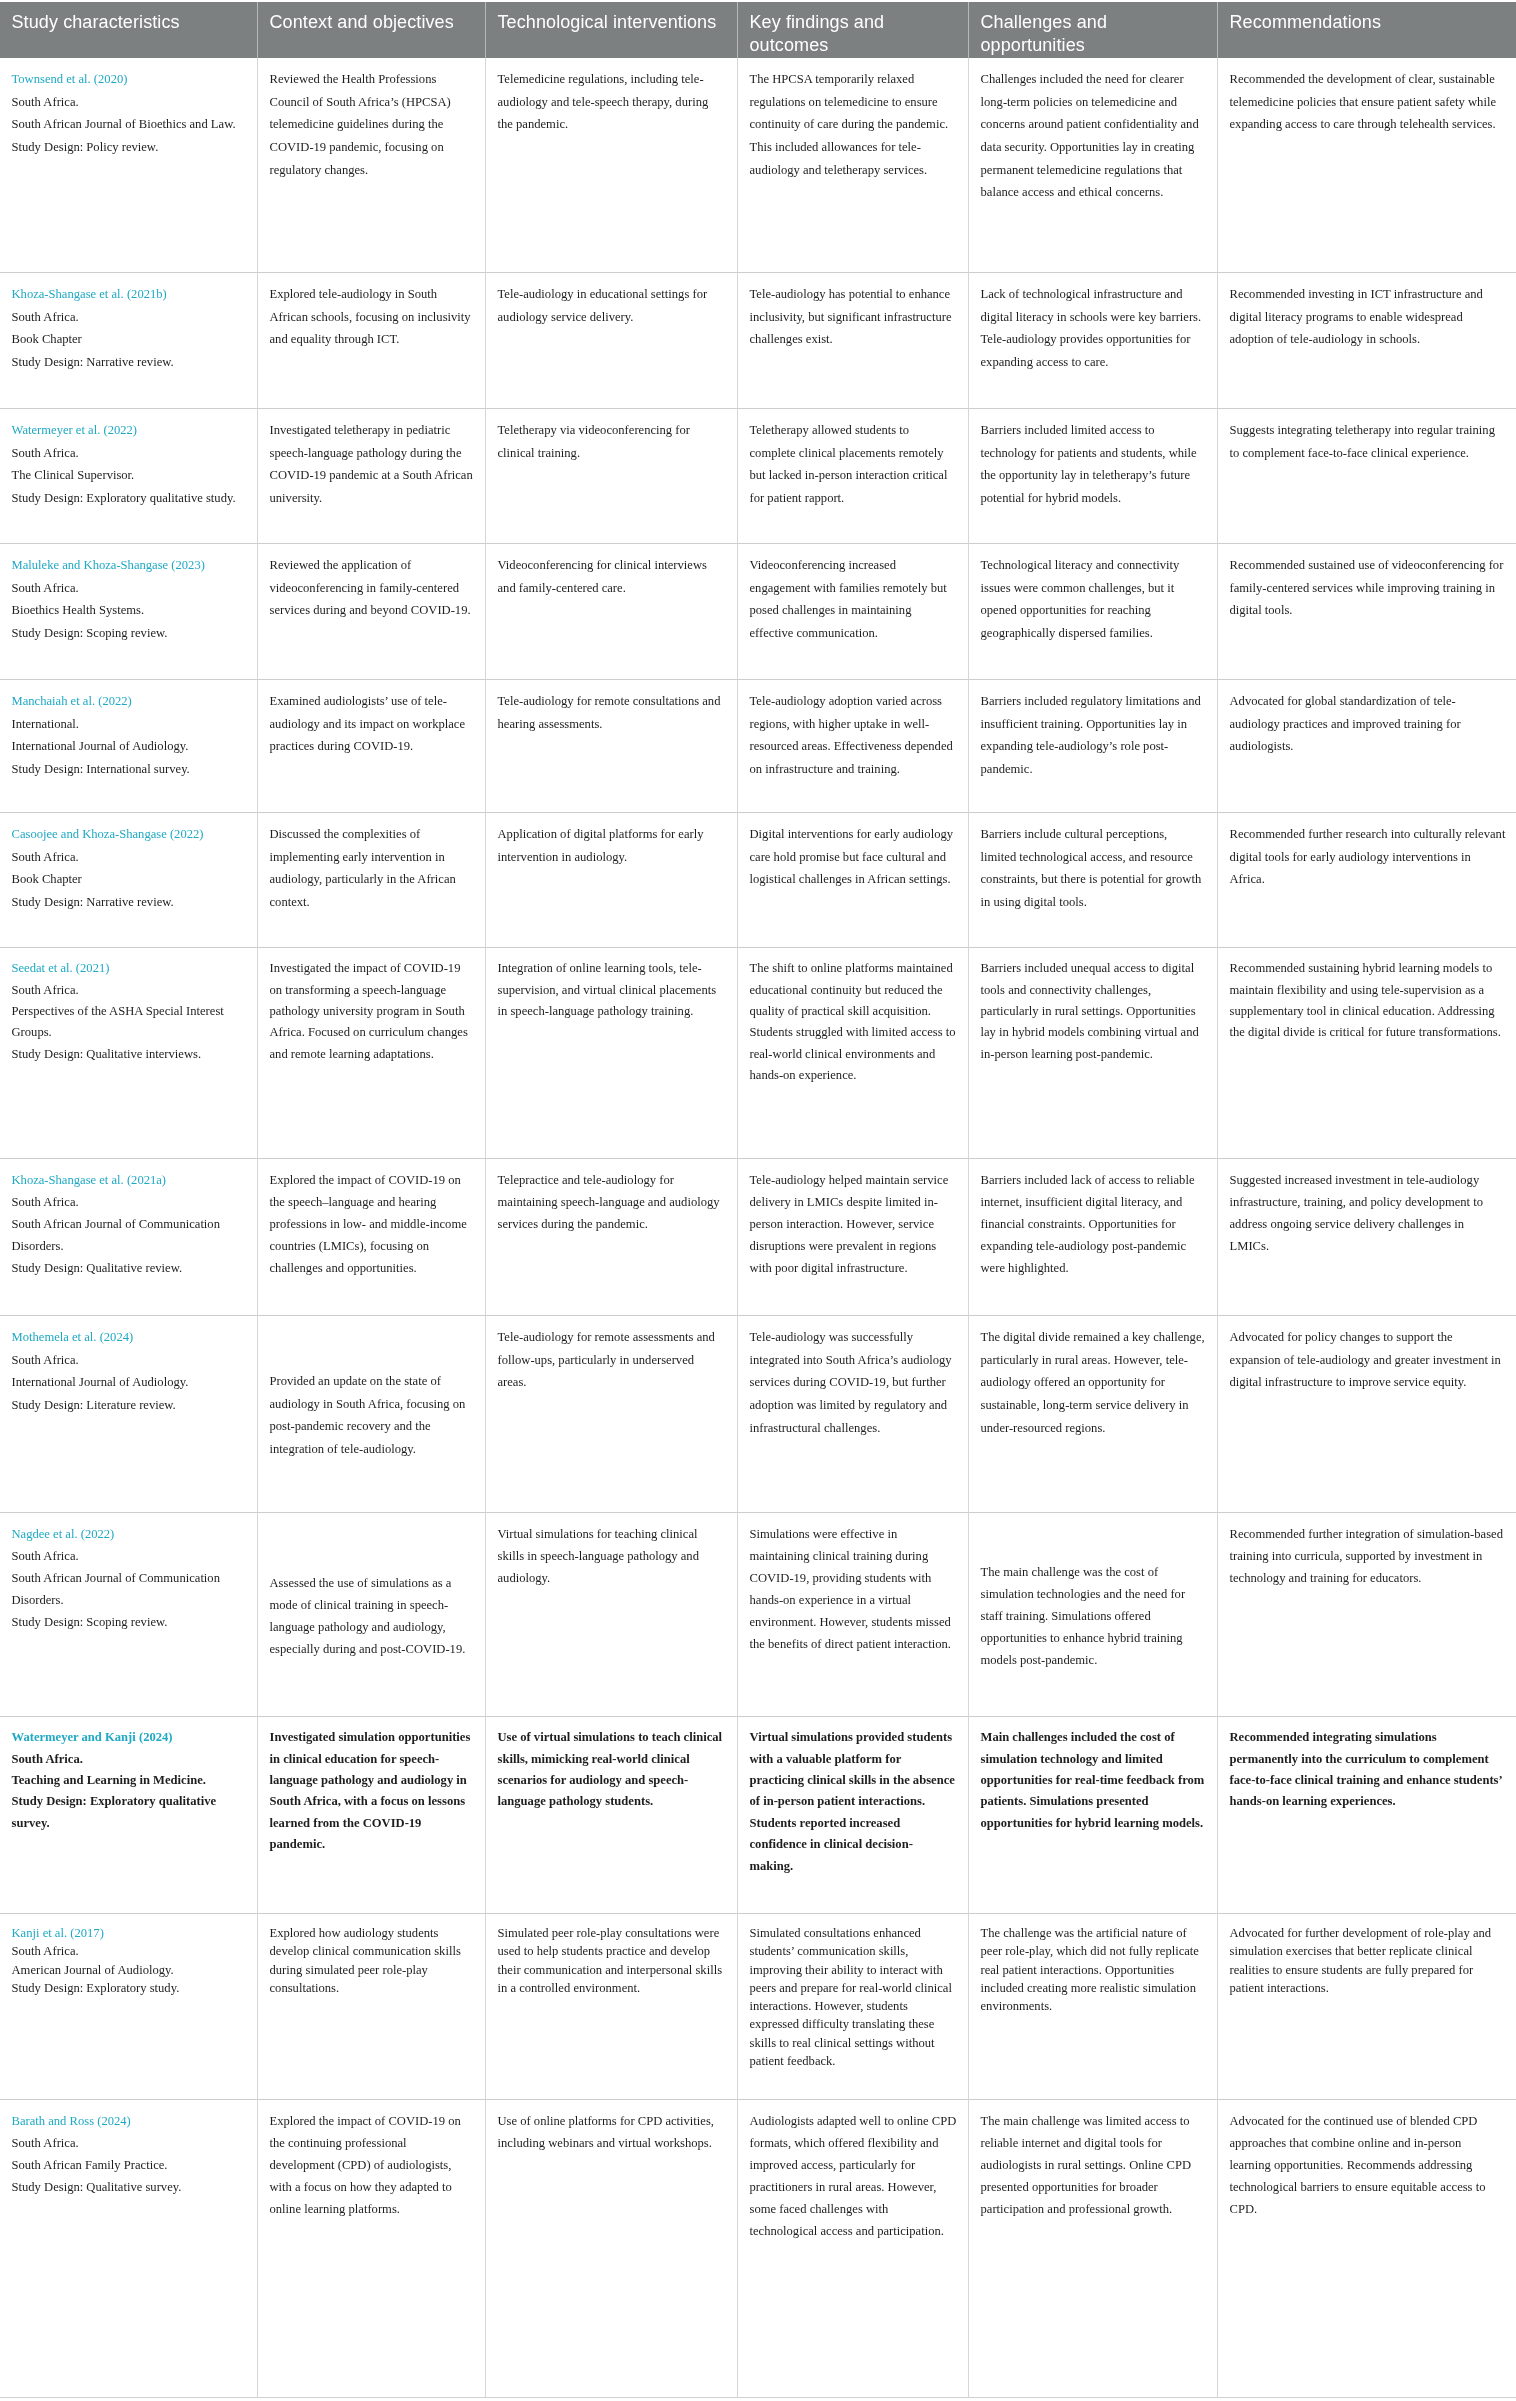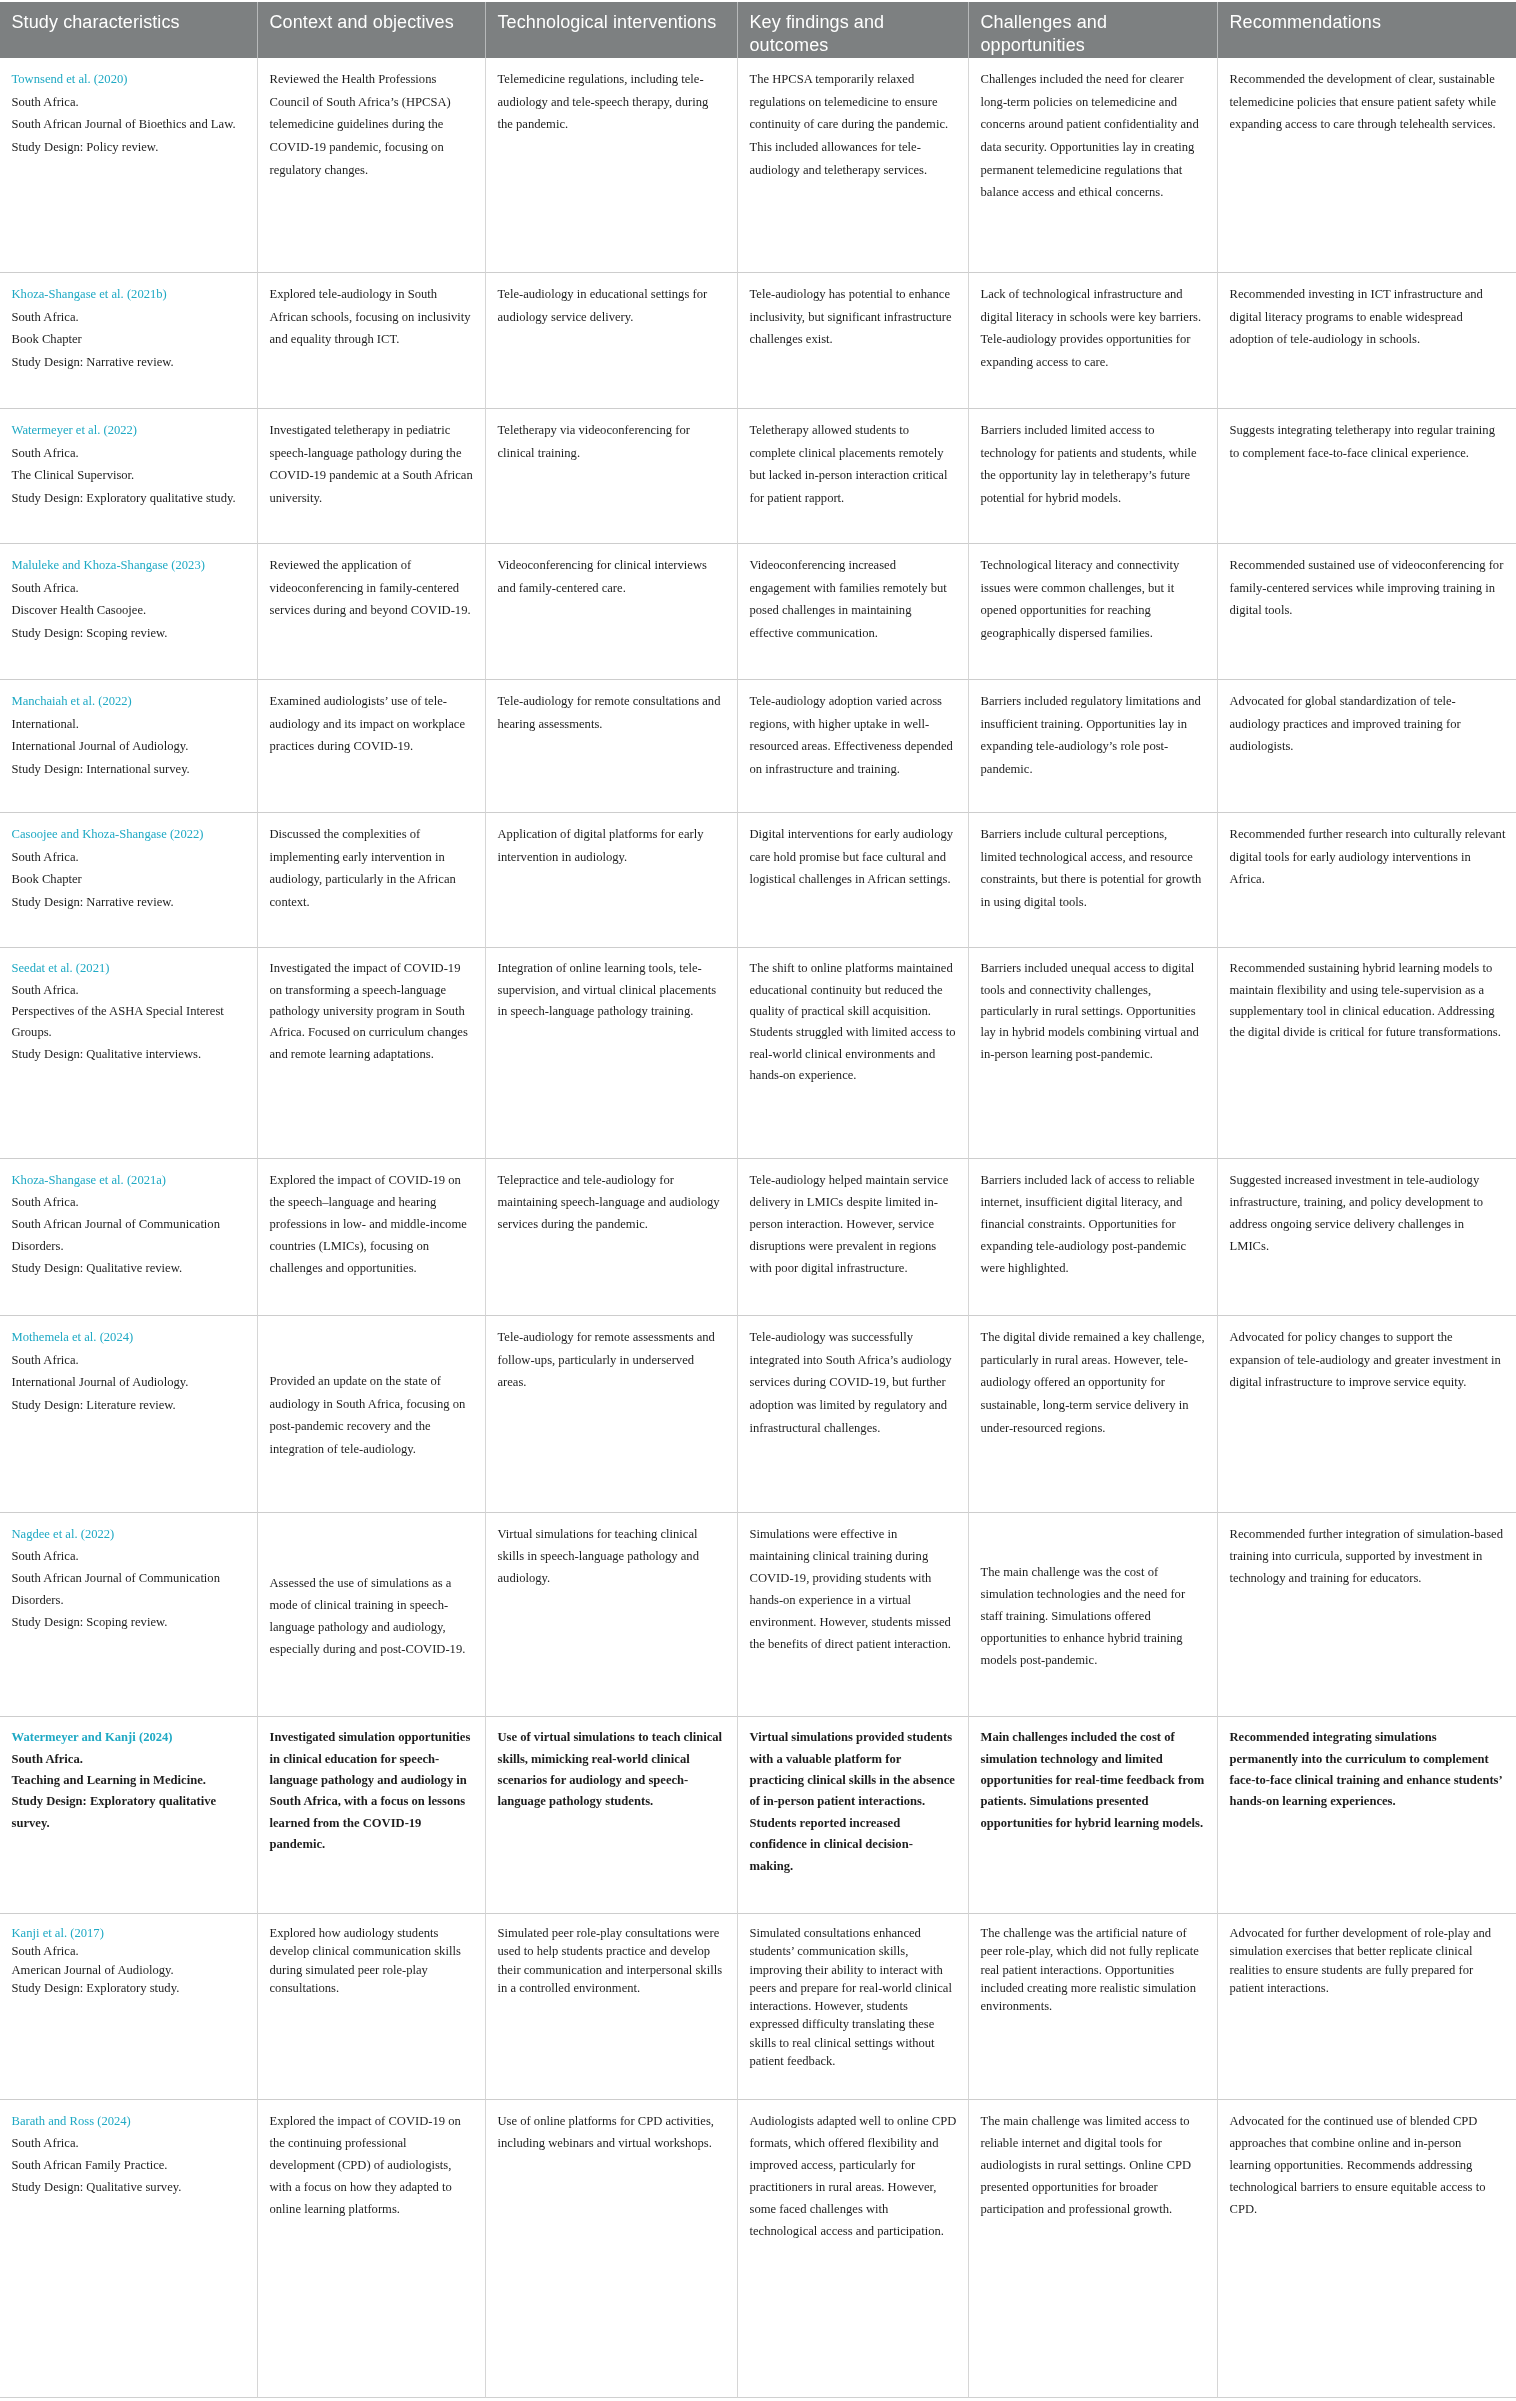--- a/index.html
+++ b/index.html
@@ -141,21 +141,21 @@
           <td>Investigated teletherapy in pediatric speech-language pathology during the COVID-19 pandemic at a South African university.</td>
           <td>Teletherapy via videoconferencing for clinical training.</td>
           <td>Teletherapy allowed students to complete clinical placements remotely but lacked in-person interaction critical for patient rapport.</td>
           <td>Barriers included limited access to technology for patients and students, while the opportunity lay in teletherapy’s future potential for hybrid models.</td>
           <td>Suggests integrating teletherapy into regular training to complement face-to-face clinical experience.</td>
         </tr>
         <tr>
           <td>
             <div class="line"><span class="citation">Maluleke and Khoza-Shangase (2023)</span></div>
             <div class="line">South Africa.</div>
-            <div class="line">Discover Health Casoojee.</div>
+            <div class="line">Bioethics Health Systems.</div>
             <div class="line">Study Design: Scoping review.</div>
           </td>
           <td>Reviewed the application of videoconferencing in family-centered services during and beyond COVID-19.</td>
           <td>Videoconferencing for clinical interviews and family-centered care.</td>
           <td>Videoconferencing increased engagement with families remotely but posed challenges in maintaining effective communication.</td>
           <td>Technological literacy and connectivity issues were common challenges, but it opened opportunities for reaching geographically dispersed families.</td>
           <td>Recommended sustained use of videoconferencing for family-centered services while improving training in digital tools.</td>
         </tr>
         <tr>
           <td>

